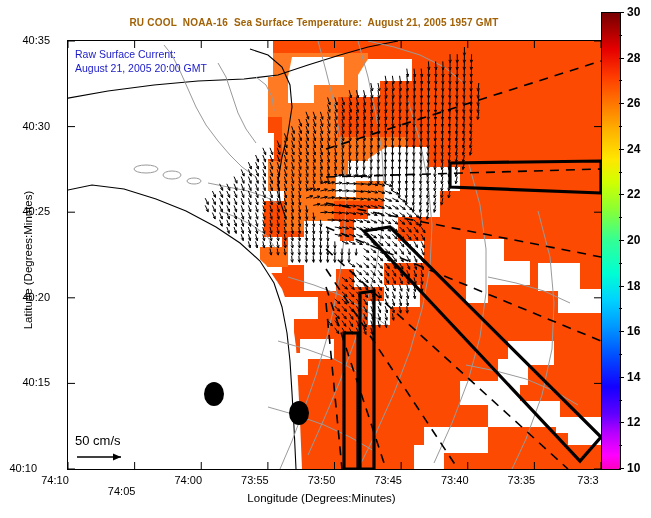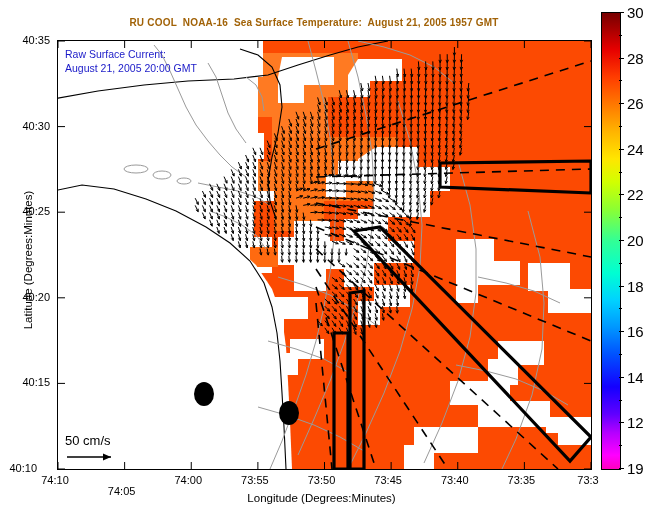--- a/index.html
+++ b/index.html
@@ -7,21 +7,21 @@
        font-family:"Liberation Sans",sans-serif;}
 
   #stage{position:absolute;left:0;top:0;width:651px;height:518px;}
 
   
   #title{position:absolute;left:0;top:17px;width:628px;text-align:center;
          font-size:10px;font-weight:bold;color:#a16207;letter-spacing:.2px;
          white-space:pre;}
 
   
-  #plot{position:absolute;left:57px;top:40px;width:533px;height:428px;
+  #plot{position:absolute;left:67px;top:40px;width:533px;height:428px;
         border:1px solid #000;background:#e5e5e5;overflow:hidden;}
   #plotsvg{position:absolute;left:0;top:0;}
 
   
   .xtl{position:absolute;font-size:11px;color:#000;text-align:center;
        transform:translateX(-50%);white-space:nowrap;}
   .ytl{position:absolute;font-size:11px;color:#000;text-align:right;
        transform:translateY(-50%);white-space:nowrap;}
   #xlabel{position:absolute;left:55px;top:492px;width:533px;text-align:center;
           font-size:11.5px;color:#000;}
@@ -31,21 +31,21 @@
   
   #cbar{position:absolute;left:601px;top:12px;width:18px;height:456px;
         border:1px solid #000;
         background:linear-gradient(to top,
           #ff00c0 0%, #ff00ff 3%, #b400ff 8%, #6000ff 12%,
           #1400ff 18%, #0050ff 25%, #0096ff 31%,
           #00d2ff 37%, #00ffd2 43%, #32ff96 50%,
           #8cff32 57%, #d2ff00 63%, #ffe600 68%,
           #ffb400 74%, #ff7800 80%, #ff3c00 86%,
           #e60000 92%, #a00000 97%, #780000 100%);}
-  .cbtl{position:absolute;font-size:15px;font-weight:normal;color:#000;
+  .cbtl{position:absolute;font-size:12px;font-weight:bold;color:#000;
         transform:translateY(-50%);white-space:nowrap;}
   .cbtick{position:absolute;background:#000;height:1px;}
 </style>
 </head>
 <body>
 
 <div id="stage">
 
   <div id="title">RU COOL  NOAA-16  Sea Surface Temperature:  August 21, 2005 1957 GMT</div>
 
@@ -1081,21 +1081,21 @@
       <div class="ytl" style="left: 0px; width: 50px; top: 125.6px;">40:30</div>
       <div class="ytl" style="left: 0px; width: 50px; top: 40px;">40:35</div>
     </div>
 
   <div id="xlabel">Longitude (Degrees:Minutes)</div>
   <div id="ylabel">Latitude (Degrees:Minutes)</div>
 
   <div id="cbar"></div>
   <div id="cbticks">
       <div class="cbtick" style="left: 619px; top: 468px; width: 5px;"></div>
-      <div class="cbtl" style="left: 627px; top: 468px;">19</div>
+      <div class="cbtl" style="left: 627px; top: 468px;">10</div>
       <div class="cbtick" style="left: 619px; top: 422.4px; width: 5px;"></div>
       <div class="cbtl" style="left: 627px; top: 422.4px;">12</div>
       <div class="cbtick" style="left: 619px; top: 376.8px; width: 5px;"></div>
       <div class="cbtl" style="left: 627px; top: 376.8px;">14</div>
       <div class="cbtick" style="left: 619px; top: 331.2px; width: 5px;"></div>
       <div class="cbtl" style="left: 627px; top: 331.2px;">16</div>
       <div class="cbtick" style="left: 619px; top: 285.6px; width: 5px;"></div>
       <div class="cbtl" style="left: 627px; top: 285.6px;">18</div>
       <div class="cbtick" style="left: 619px; top: 240px; width: 5px;"></div>
       <div class="cbtl" style="left: 627px; top: 240px;">20</div>

